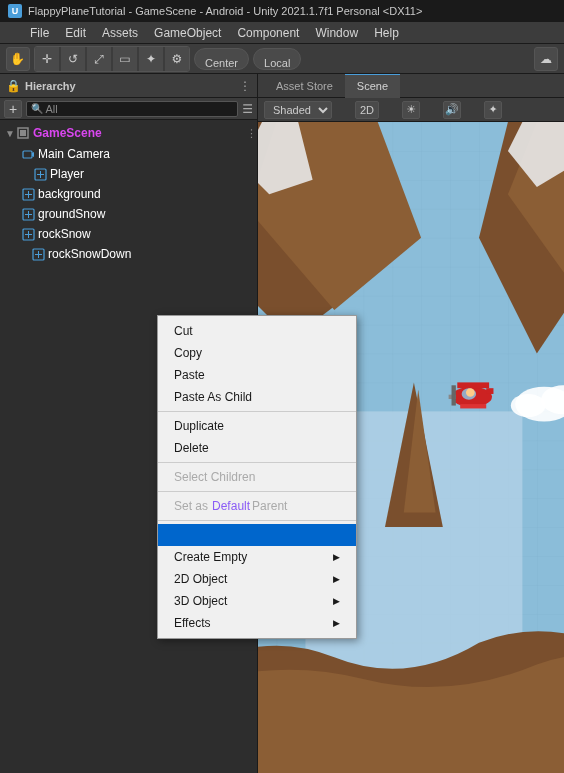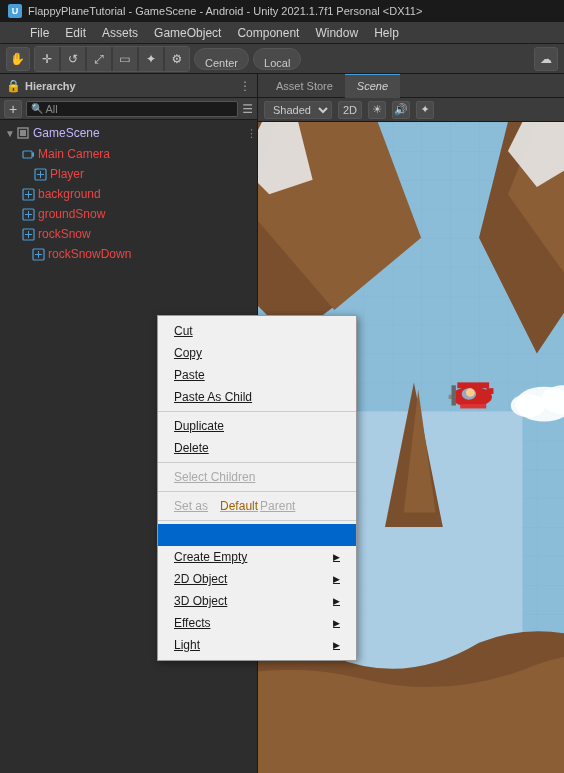--- a/index.html
+++ b/index.html
@@ -193,36 +193,36 @@
 
     .scene-root {
       display: flex;
       align-items: center;
       height: 22px;
       padding-left: 4px;
       cursor: pointer;
     }
     .scene-root .scene-label {
       font-size: 12px;
-      color: #c4b5fd;
-      font-weight: normal;
+      color: #d946ef;
+      font-weight: bold;
     }
 
     .triangle-expand {
       width: 12px;
       height: 12px;
       display: flex;
       align-items: center;
       justify-content: center;
       color: #888;
       font-size: 10px;
     }
     .triangle-down::before { content: '▼'; }
 
-    .item-label { font-size: 12px; color: #ef4444; }
+    .item-label { font-size: 12px; color: #ffffff; }
 
     .scene-label {
       font-size: 12px;
       color: #c8c8c8;
     }
 
     
     .right-panel {
       flex: 1;
       display: flex;
@@ -249,30 +249,29 @@
       display: flex;
       align-items: center;
       font-size: 11px;
       color: #aaa;
       cursor: pointer;
     }
     .scene-tab.active {
       background: #4a4a4a;
       color: #d4d4d4;
       border-top: 1px solid #4a9eda;
-      font-style: italic;
     }
 
     .scene-controls {
       height: 24px;
       background: #3c3c3c;
       display: flex;
       align-items: center;
       padding: 0 6px;
-      gap: 6px;
+      gap: 23px;
       border-bottom: 1px solid #1a1a1a;
     }
     .shaded-select {
       height: 18px;
       background: #4a4a4a;
       border: 1px solid #555;
       color: #ccc;
       font-size: 11px;
       padding: 0 4px;
       border-radius: 2px;
@@ -322,21 +321,20 @@
       padding: 4px 0;
     }
     .ctx-item {
       height: 22px;
       display: flex;
       align-items: center;
       padding: 0 16px;
       font-size: 12px;
       color: #1a1a1a;
       cursor: pointer;
-      text-decoration: underline;
     }
     .ctx-item.highlighted {
       background: #0066cc;
       color: white;
     }
     .ctx-item.disabled {
       color: #aaa;
       cursor: default;
     }
     .ctx-item.has-arrow {
@@ -562,35 +560,32 @@
   <div class="ctx-item">
     <span>Delete</span>
   </div>
   <div class="ctx-separator"></div>
   <div class="ctx-item disabled">
     <span>Select Children</span>
   </div>
   <div class="ctx-separator"></div>
   <div class="ctx-item disabled">
     <span style="color:#aaa">Set as </span>
-      <span style="color:#a16207;margin-left:12px">Default</span>
+      <span style="color:#8b5cf6;margin-left:4px">Default</span>
       <span style="color:#aaa;margin-left:2px">Parent</span>
   </div>
   <div class="ctx-separator"></div>
   <div class="ctx-item highlighted">
     <span></span>
   </div>
   <div class="ctx-item has-arrow">
     <span>Create Empty</span>
   </div>
   <div class="ctx-item has-arrow">
     <span>2D Object</span>
   </div>
   <div class="ctx-item has-arrow">
     <span>3D Object</span>
   </div>
   <div class="ctx-item has-arrow">
     <span>Effects</span>
   </div>
-  <div class="ctx-item has-arrow">
-    <span>Light</span>
-  </div>
 </div>
 
 </body></html>

